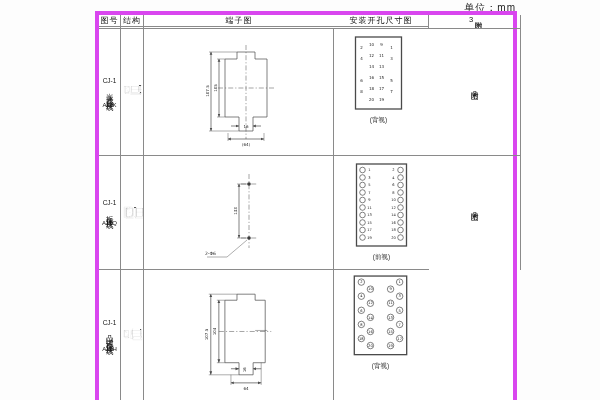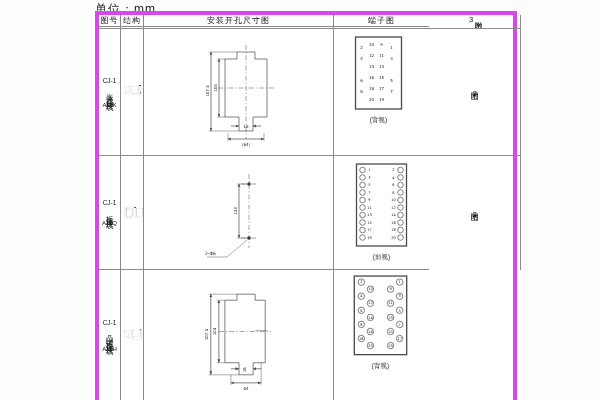--- a/index.html
+++ b/index.html
@@ -1,19 +1,19 @@
 <!DOCTYPE html>
 <html><head>
 <meta charset="utf-8">
 <style>
   html,body{margin:0;padding:0}
   body{width:600px;height:400px;background:#fdfdfd;position:relative;
        font-family:"Liberation Sans",sans-serif;color:#1a1a1a;overflow:hidden}
-  .unit{position:absolute;top:1px;left:95px;width:421px;text-align:left;
-        font-size:12px;color:#222;letter-spacing:1px}
+  .unit{position:absolute;top:1px;left:95px;width:421px;text-align:right;
+        font-size:10px;color:#222;letter-spacing:1px}
   .tbl{position:absolute;left:95px;top:11px;width:422px;
        display:grid;grid-template-columns:22px 23px 190px 95px 92px;
        grid-template-rows:14px 127px 114px 130px;
        border:4px solid #d946ef;box-sizing:border-box;background:#fff}
   .c{border-right:1px solid #8a8a8a;border-bottom:1px solid #8a8a8a;
      box-sizing:border-box;display:flex;align-items:center;justify-content:center;
      overflow:hidden;position:relative}
   .c.lc{border-right:none}
   .c.lr{border-bottom:none}
   .hd{font-size:8px;color:#111;border-bottom:3px double #8a8a8a;letter-spacing:1px;white-space:pre}
@@ -48,22 +48,22 @@
     </marker>
   </defs>
 </svg>
 
 <div class="unit" data-name="unit-label">单位：mm</div>
 
 <div class="tbl" data-name="spec-table">
 
   <div class="c hd" data-name="header-fig-no">图号</div>
   <div class="c hd" data-name="header-structure">结构</div>
+  <div class="c hd lc" data-name="header-terminal-diagram">端子图</div>
   <div class="c hd" data-name="header-install-dims">安装开孔尺寸图</div>
-  <div class="c hd lc" data-name="header-terminal-diagram">端子图</div>
 
   <div class="c" data-name="row1-fig-no-cell">
     <div class="vt" data-name="row1-fig-no">附图3</div>
   </div>
   <div class="c structcell" data-name="row1-structure-cell">
     <div class="model" data-name="row1-model">CJ-1</div>
     <div class="vt" data-name="row1-structure-name">嵌入式后接线</div>
     <div class="code" data-name="row1-code">A11K</div>
   </div>
 

